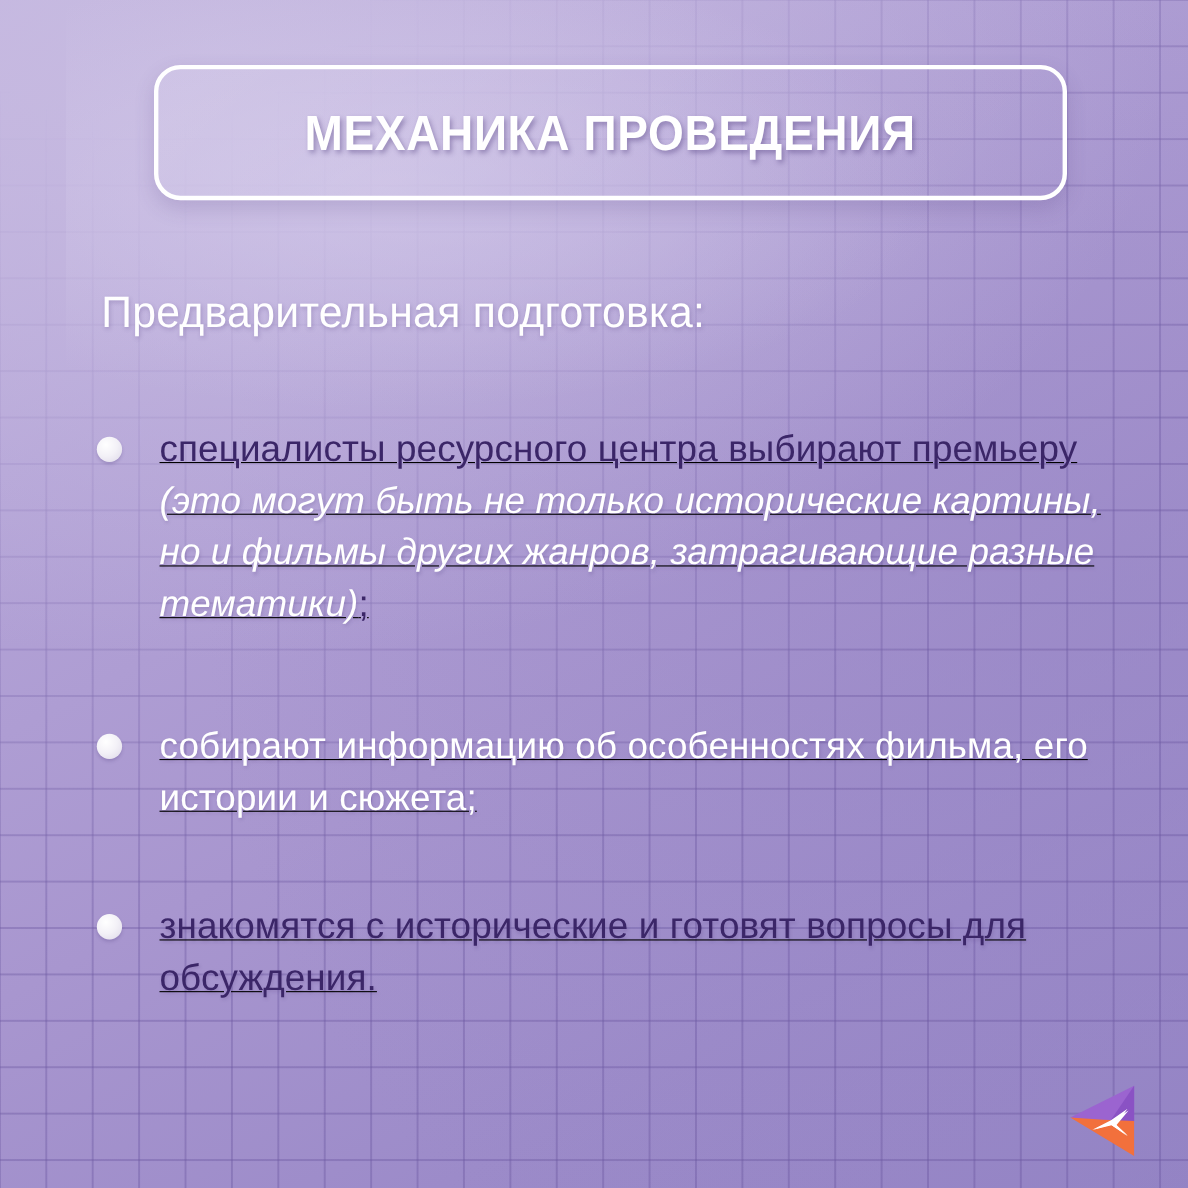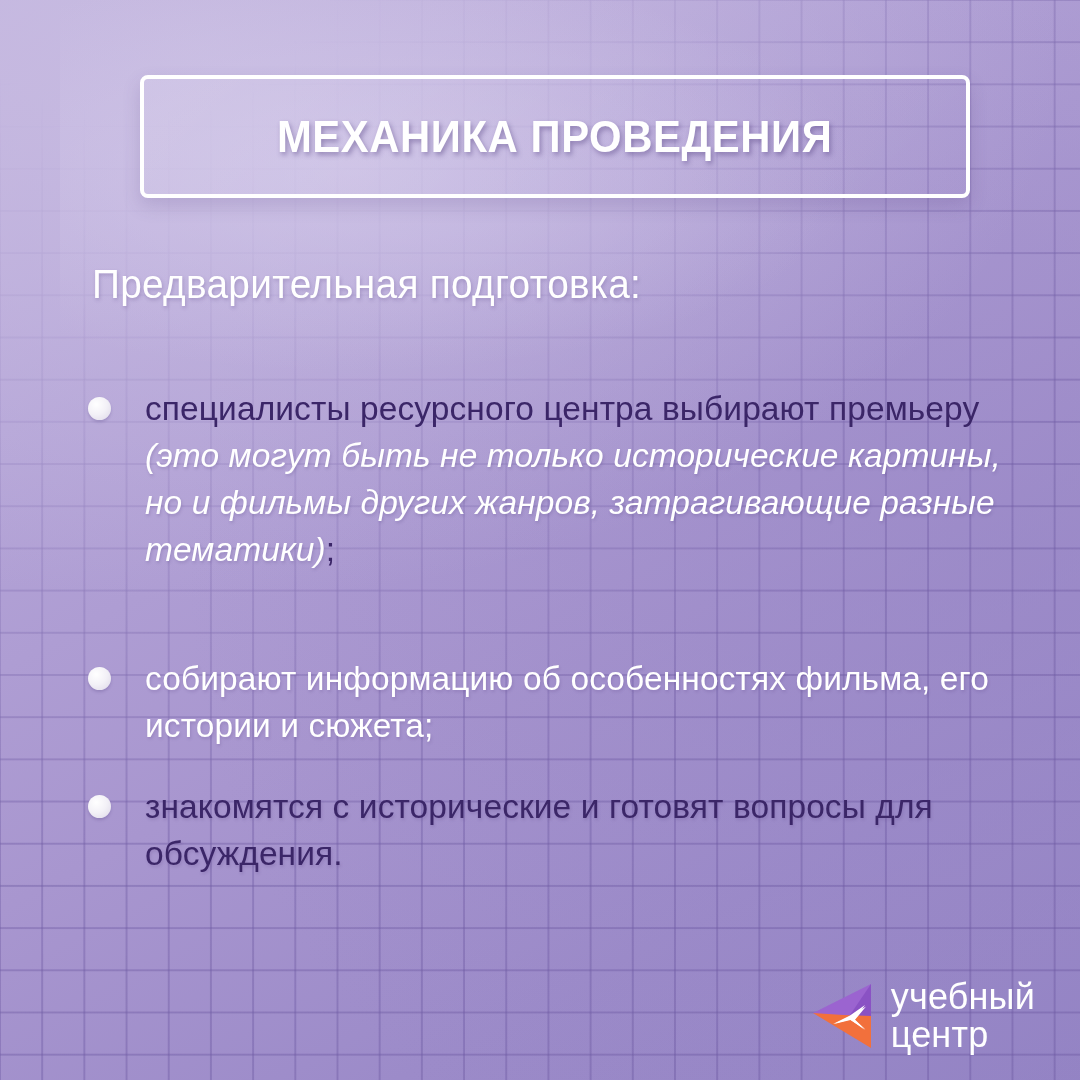--- a/index.html
+++ b/index.html
@@ -46,26 +46,26 @@
     left: 60px; top: -40px;
     width: 820px; height: 420px;
     pointer-events: none;
     background: radial-gradient(ellipse at 35% 50%, rgba(214,205,236,0.55) 0%, rgba(214,205,236,0.0) 68%);
   }
 
   
   #title-box {
     position: absolute;
     left: 140px;
-    top: 75px;
+    top: 59px;
     width: 830px;
     height: 123px;
     box-sizing: border-box;
     border: 4px solid #ffffff;
-    border-radius: 8px;
+    border-radius: 24px;
     display: flex;
     align-items: center;
     justify-content: center;
     background: linear-gradient(135deg, rgba(255,255,255,0.10) 0%, rgba(255,255,255,0.02) 55%, rgba(255,255,255,0.0) 100%);
     box-shadow: 0 8px 18px rgba(78,58,124,0.18);
   }
   #title-text {
     color: #ffffff;
     font-size: 45px;
     font-weight: 700;
@@ -88,28 +88,29 @@
     transform-origin: left center;
     text-shadow: 1px 2px 4px rgba(83,62,126,0.28);
   }
 
   
   #bullets {
     position: absolute;
     left: 88px;
     top: 385px;
     width: 930px;
+    text-decoration: underline;
   }
   .bullet-row {
     position: relative;
     display: block;
     padding-left: 57px;
   }
   .bullet-row.b1 { margin-bottom: 82px; }
-  .bullet-row.b2 { margin-bottom: 34px; }
+  .bullet-row.b2 { margin-bottom: 70px; }
 
   .bullet-dot {
     position: absolute;
     left: 0;
     top: 12px;
     width: 23px;
     height: 23px;
     border-radius: 50%;
     background: radial-gradient(circle at 36% 32%, #ffffff 0%, #f3f1f7 48%, #ddd8e8 100%);
     box-shadow: 0 2px 3px rgba(70,52,112,0.22);
@@ -184,19 +185,15 @@
     <svg id="logo-mark" viewBox="0 0 66 70">
 
       <path d="M62 3 L62 35 L34 36 L4 32 Z" fill="#9b64d0"></path>
       <path d="M62 3 L62 35 L40 35.6 Z" fill="#8a52c4"></path>
 
       <path d="M62 35 L62 67 L4 32 L34 34 Z" fill="#f2703c"></path>
 
       <path d="M41 34.5 L56 24 L45.5 38.5 L56 49 L41 38.5 L24 43 Z" fill="#ffffff"></path>
       <path d="M41.5 35 L57 25.5 L46 38.8 L56.5 48.5 L41.5 39 L25 43 Z" fill="#ffffff"></path>
     </svg>
-    <div id="logo-words">
-      <div>учебный</div>
-      <div>центр</div>
-    </div>
   </div>
 
 </div>
 
 </body></html>

